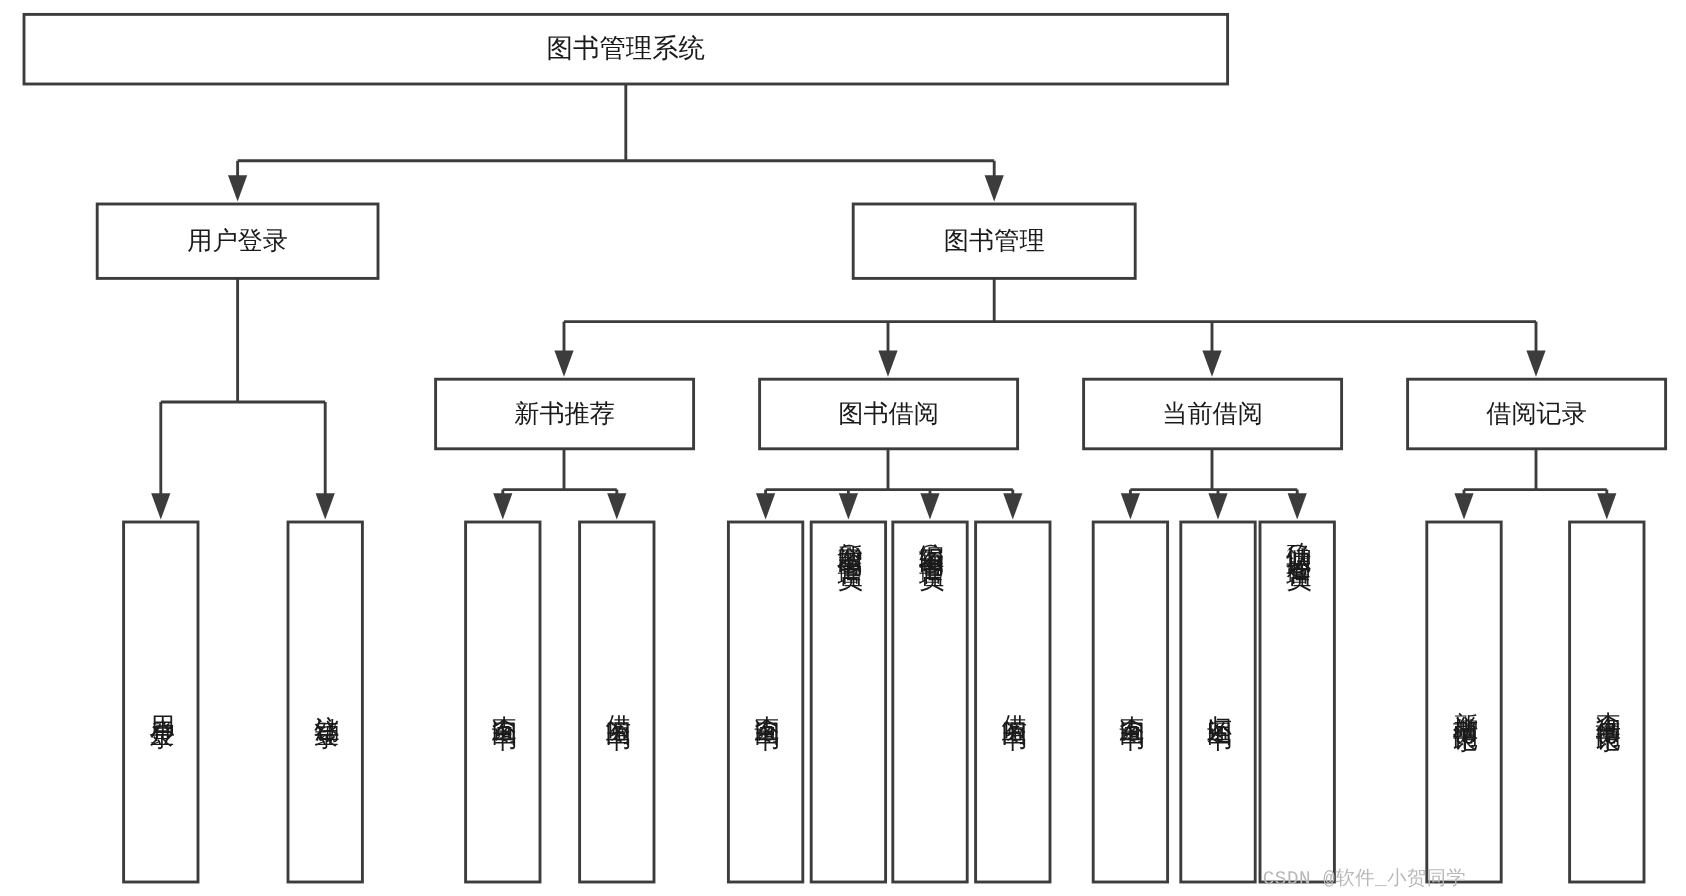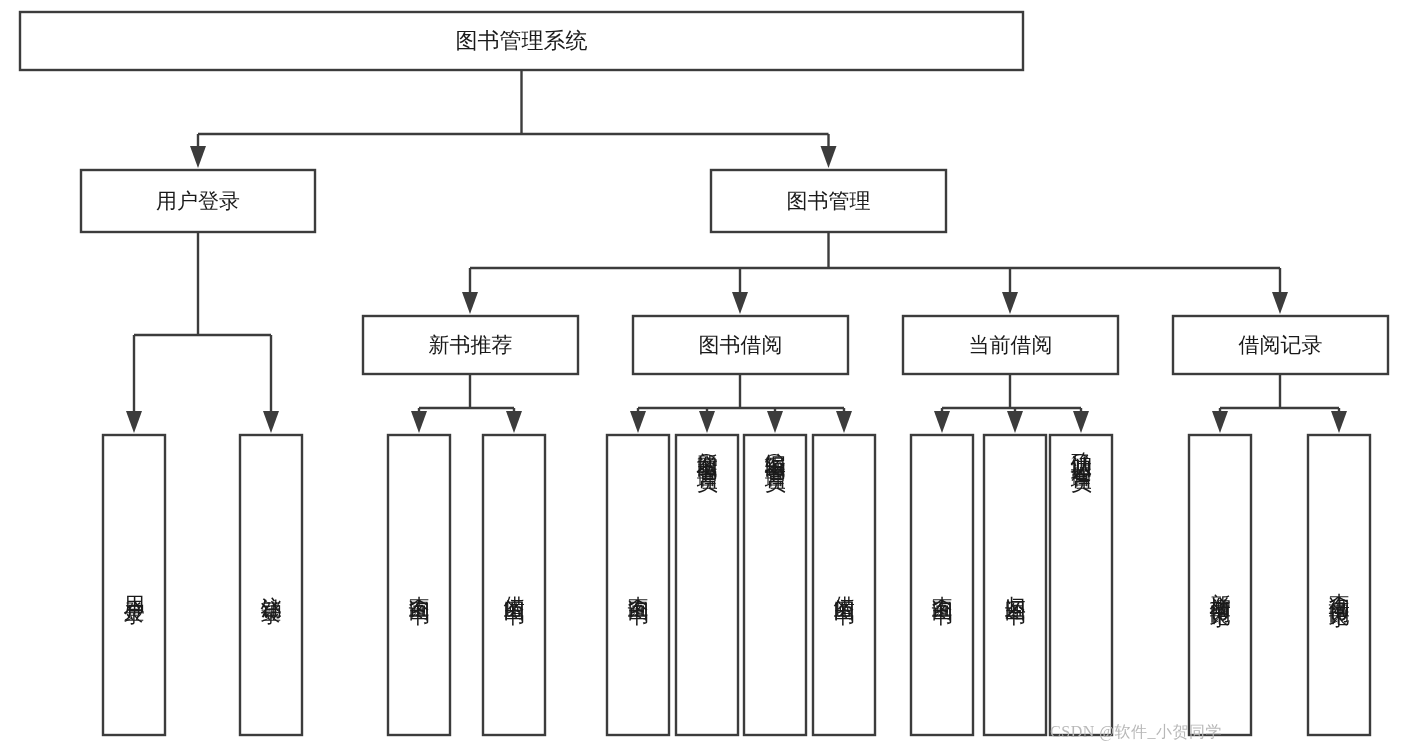--- a/index.html
+++ b/index.html
@@ -69,21 +69,21 @@
     font-size: 21px;
     line-height: 1.08;
     letter-spacing: 3px;
     color: #1a1a1a;
     white-space: nowrap;
   }
   .watermark {
     position: absolute;
     right: 8px;
     bottom: 4px;
-    font-family: Liberation Serif, serif;
+    font-family: Liberation Mono, monospace;
     font-size: 16px;
     color: #b8b8b8;
     letter-spacing: 0.5px;
     user-select: none;
   }
 </style>
 </head>
 <body>
 
 <div id="diagram-root">

